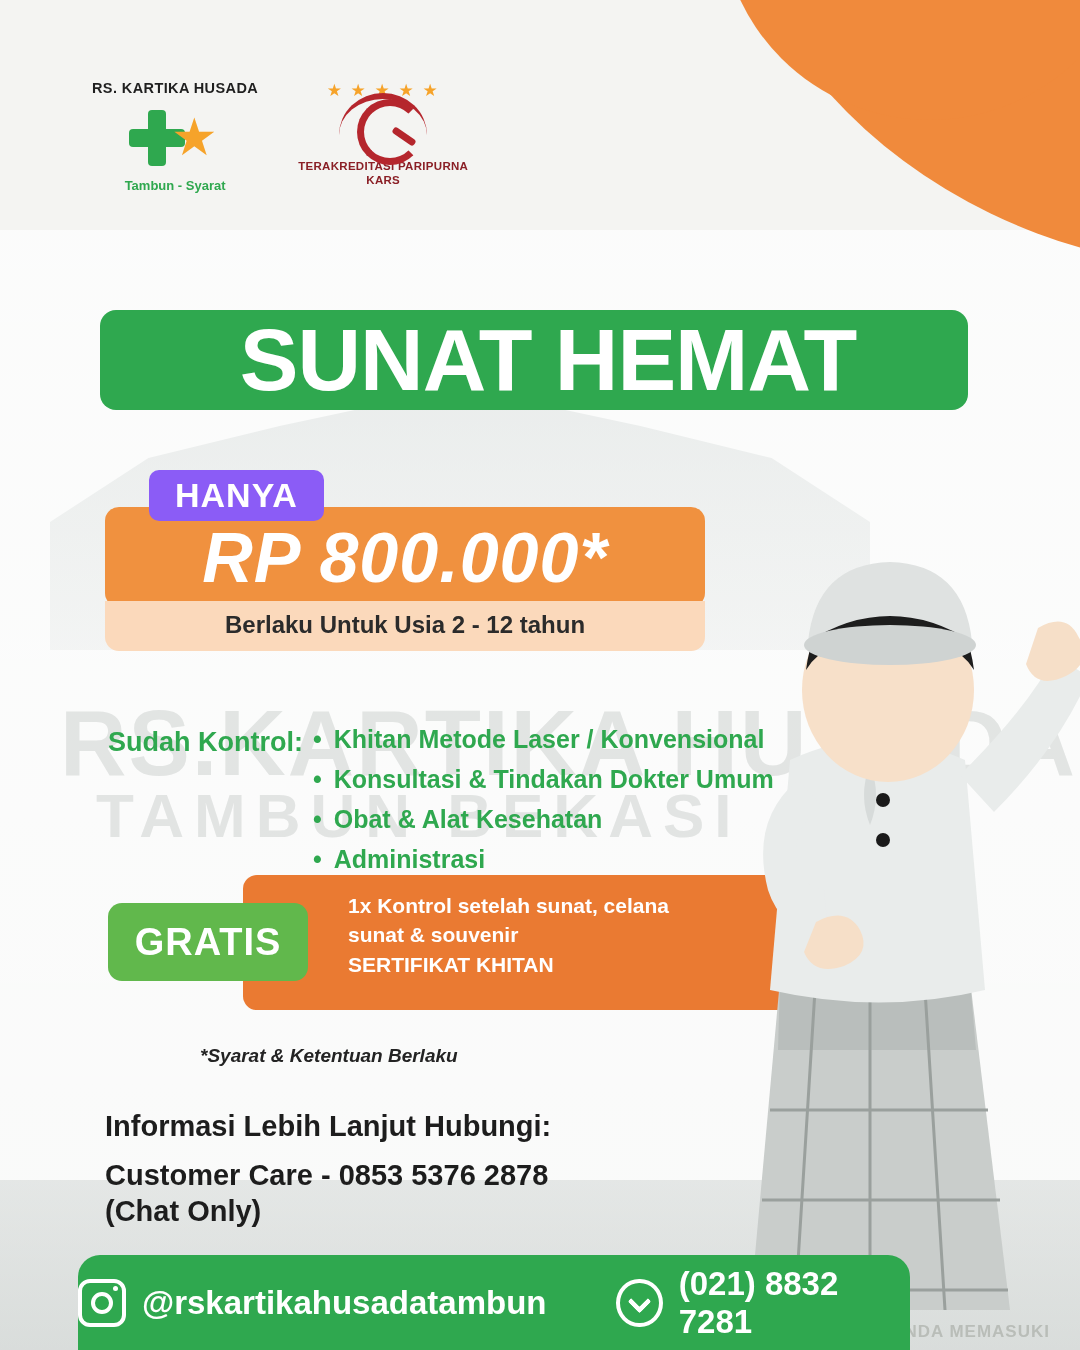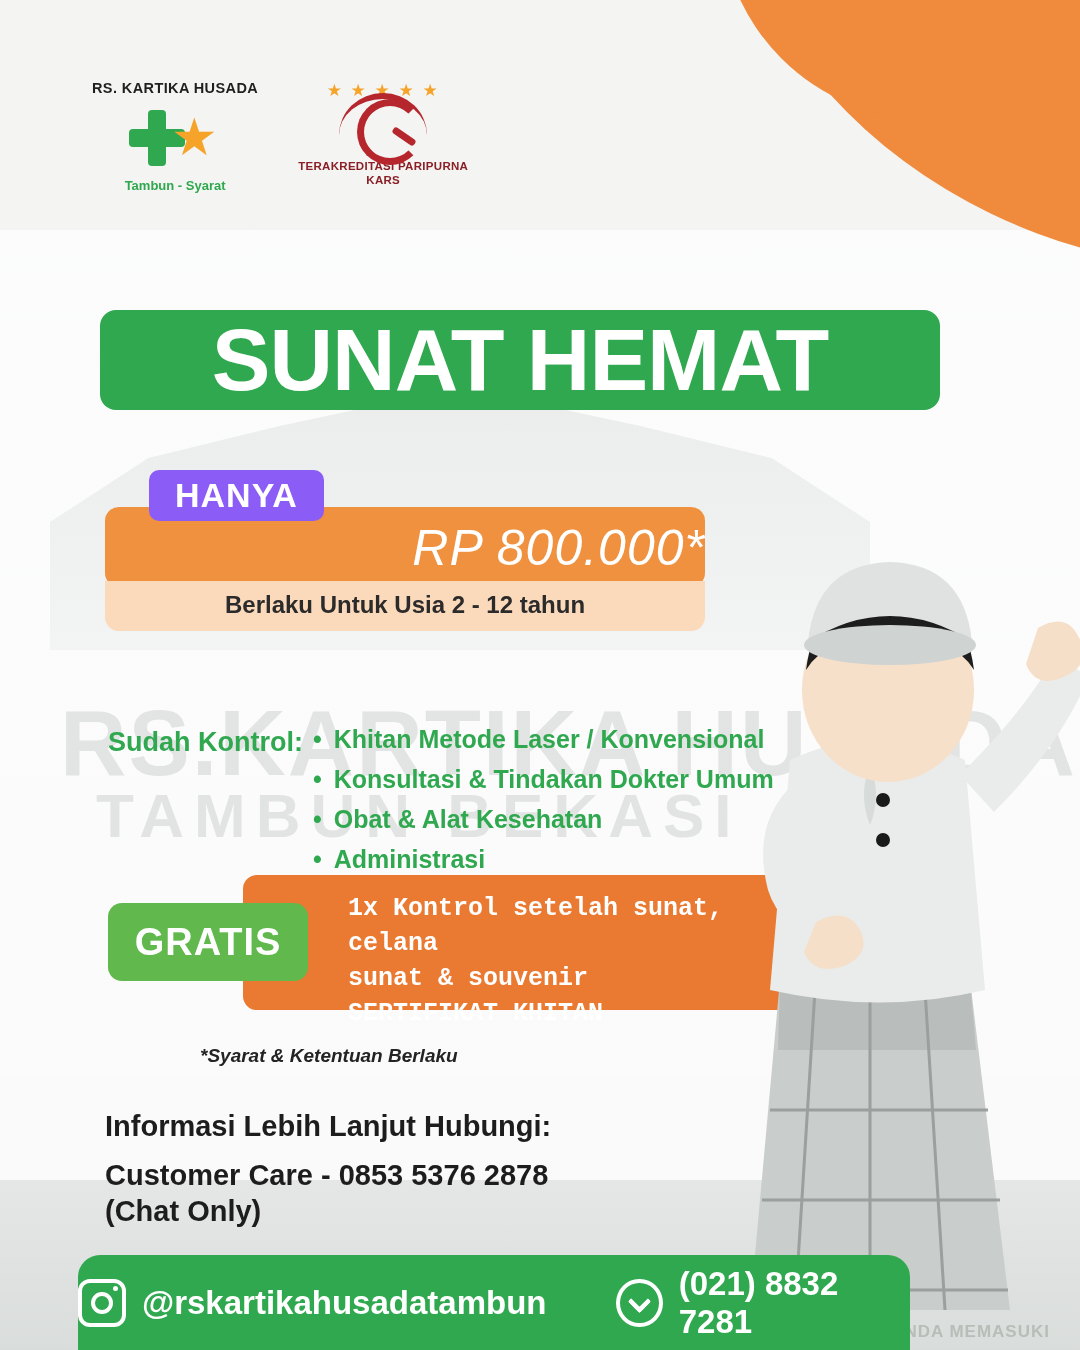--- a/index.html
+++ b/index.html
@@ -86,40 +86,40 @@
   }
   .kars-q .swoosh{
     position:absolute;left:4px;top:-4px;width:88px;height:36px;border-top:6px solid #b5262d;border-radius:50%/100% 100% 0 0;
   }
   .kars-txt{font-size:11.5px;font-weight:bold;color:#8a1f26;text-align:center;line-height:1.25;letter-spacing:.3px;}
 
   
   .headline{
     position:absolute;left:100px;top:310px;width:840px;height:100px;
     background:#2fa84f;border-radius:16px;
-    display:flex;align-items:center;justify-content:center;
+    display:flex;align-items:center;justify-content:center;padding-left:28px;
   }
   .headline span{
     color:#ffffff;font-size:88px;font-weight:bold;letter-spacing:-1px;line-height:1;
     font-family:"Liberation Sans",sans-serif;
   }
 
   
   .price-card{position:absolute;left:105px;top:470px;width:600px;}
   .hanya{
     background:#8b5cf6;color:#fff;font-size:34px;font-weight:bold;
     display:inline-block;padding:6px 26px;border-radius:10px;letter-spacing:1px;
     position:relative;z-index:3;margin-left:44px;
   }
   .price-band{
     margin-top:-14px;background:#f0913f;border-radius:14px;padding:16px 0 14px 0;
   }
   .price-band span{
-    display:block;color:#fff;font-size:50px;font-weight:normal;font-style:italic;
-    text-align:right;letter-spacing:1px;line-height:1;
+    display:block;color:#fff;font-size:70px;font-weight:bold;font-style:italic;
+    text-align:center;letter-spacing:1px;line-height:1;
   }
   .age-band{
     background:#fbd9bb;border-radius:0 0 14px 14px;margin-top:-6px;padding:10px 0 12px 0;
   }
   .age-band span{display:block;text-align:center;font-size:24px;font-weight:bold;color:#2b2b2b;}
 
   
   .includes{position:absolute;left:108px;top:725px;width:790px;display:flex;gap:10px;}
   .includes-label{
     color:#2fa84f;font-size:27px;font-weight:bold;white-space:nowrap;padding-top:2px;
@@ -130,21 +130,21 @@
   }
   .includes-list li:before{content:"\2022";margin-right:12px;}
 
   
   .gratis-wrap{position:absolute;left:108px;top:875px;width:690px;height:135px;}
   .gratis-box{
     position:absolute;left:135px;top:0;width:555px;height:135px;
     background:#ea7a32;border-radius:14px;
   }
   .gratis-text{
-    position:absolute;left:240px;top:16px;width:440px;color:#fff;font-size:25px;font-weight:bold;line-height:1.4;font-family:Liberation Mono, monospace;
+    position:absolute;left:240px;top:16px;width:440px;color:#fff;font-size:21px;font-weight:bold;line-height:1.4;
   }
   .gratis-badge{
     position:absolute;left:0;top:28px;width:200px;height:78px;background:#61b84c;border-radius:14px;
     display:flex;align-items:center;justify-content:center;
   }
   .gratis-badge span{color:#fff;font-size:38px;font-weight:bold;letter-spacing:1px;}
 
   .syarat{
     position:absolute;left:200px;top:1045px;font-size:19px;font-weight:bold;font-style:italic;color:#232323;
   }

